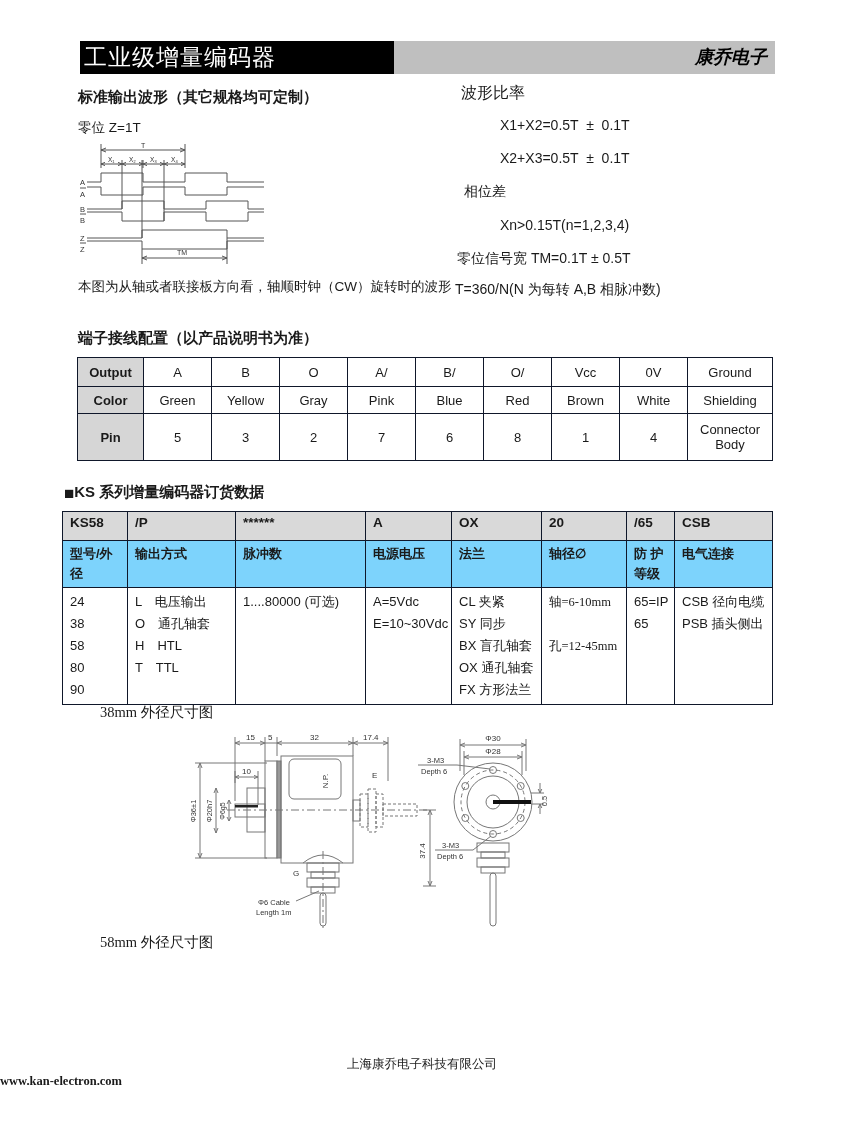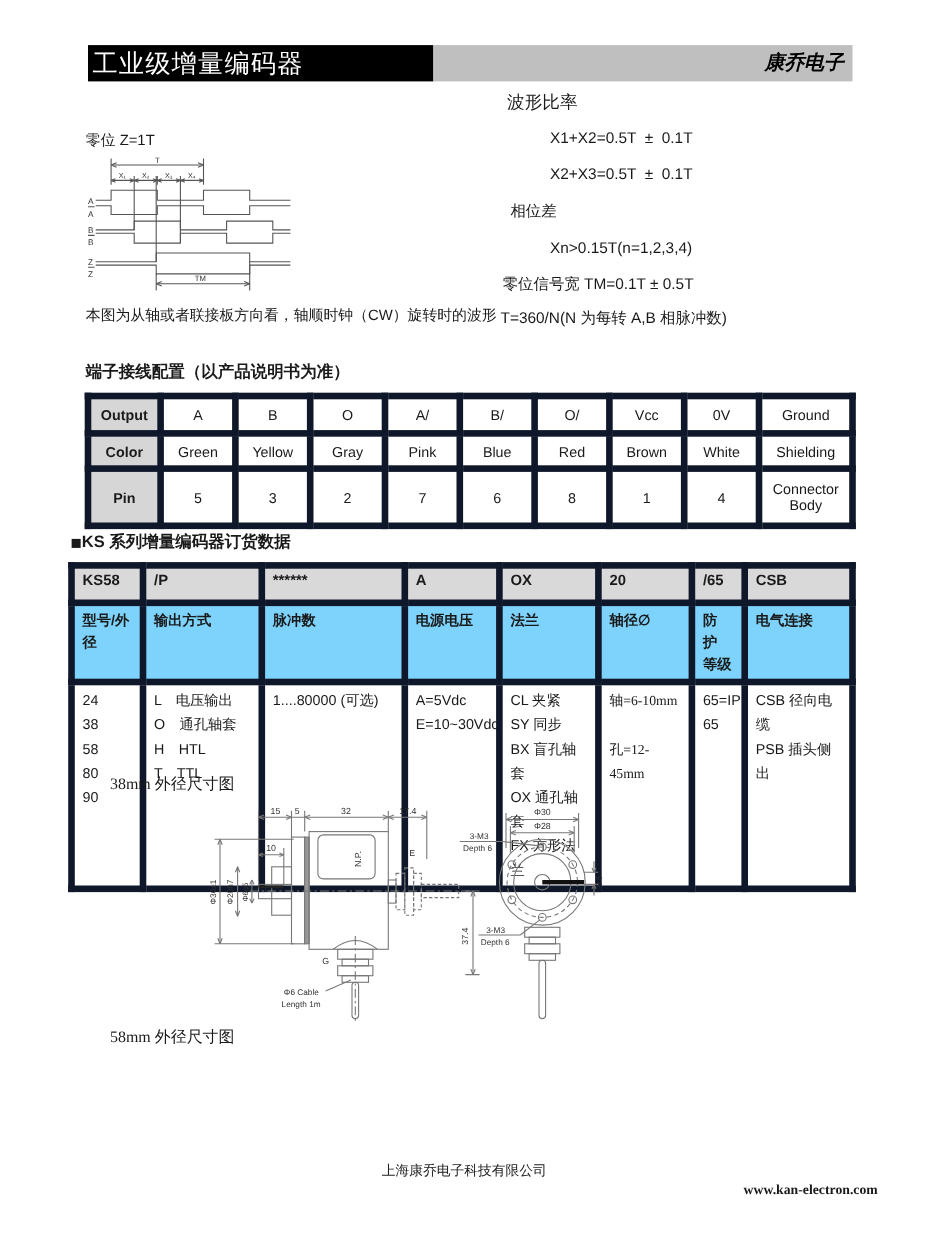--- a/index.html
+++ b/index.html
@@ -11,50 +11,51 @@
              padding-left:4px;letter-spacing:1px;}
   .hdr-gray{position:absolute;left:394px;top:41px;width:381px;height:33px;background:#bfbfbf;
             color:#000;text-align:right;font-family:"Liberation Serif",serif;font-style:italic;
             font-weight:bold;font-size:18px;line-height:33px;padding-right:8px;box-sizing:border-box;}
   .sec-title{position:absolute;font-weight:bold;font-size:15px;white-space:nowrap;}
   .plain{position:absolute;font-size:13.5px;white-space:nowrap;}
   .formula{position:absolute;font-size:14px;white-space:pre;}
   
   table{border-collapse:collapse;}
   .tbl{position:absolute;table-layout:fixed;font-size:13px;}
-  .tbl td,.tbl th{border:6px solid #0f172a;text-align:center;vertical-align:middle;padding:2px 3px;}
+  .tbl td,.tbl th{border:1px solid #0f172a;text-align:center;vertical-align:middle;padding:2px 3px;}
   .term-tbl th{background:#d6d6d6;font-weight:bold;}
   .term-tbl tr:nth-child(1) td,.term-tbl tr:nth-child(1) th{height:24px;}
   .term-tbl tr:nth-child(2) td,.term-tbl tr:nth-child(2) th{height:22px;}
   .term-tbl tr:nth-child(3) td,.term-tbl tr:nth-child(3) th{height:42px;}
   
   .ks-tbl td{text-align:left;vertical-align:top;padding:3px 7px;}
   .ks-tbl .code-row td{background:#d9d9d9;font-weight:bold;height:22px;font-size:13.5px;}
   .ks-tbl .name-row td{background:#7dd3fc;font-weight:bold;height:40px;white-space:pre-line;line-height:20px;}
   .ks-tbl .body-row td{height:102px;white-space:pre-line;line-height:22px;font-size:13px;}
   .ks-tbl .body-row td.serif-cell{font-family:"Liberation Serif",serif;font-size:12.5px;}
   .ks-sq{font-size:17px;vertical-align:-2px;}
   .draw-title{position:absolute;font-family:"Liberation Serif",serif;font-size:14.5px;white-space:nowrap;}
   .footer-co{position:absolute;left:0;width:844px;text-align:center;font-family:"Liberation Serif",serif;font-size:12.5px;}
-  .footer-web{position:absolute;left:0;width:762px;text-align:right;font-family:"Liberation Serif",serif;font-weight:bold;font-size:12.5px;padding-left:36px;}
+  .footer-web{position:absolute;left:0;width:762px;text-align:left;font-family:"Liberation Serif",serif;font-weight:bold;font-size:12.5px;}
   svg{position:absolute;}
   svg text{font-family:"Liberation Sans",sans-serif;fill:#333;}
 </style>
 </head>
 <body>
 
 <div class="page">
 
   <div class="hdr-black">
     <span>工业级增量编码器</span>
   </div>
   <div class="hdr-gray">
     <span>康乔电子</span>
   </div>
 
+  <div class="sec-title" style="left:78px;top:88px;">标准输出波形（其它规格均可定制）</div>
   <div class="plain" style="left:78px;top:119px;">零位 Z=1T</div>
 
   <svg style="left:78px;top:138px;" width="192" height="134" viewBox="0 0 192 134">
     <g stroke="#555" stroke-width="1" fill="none">
 
       <line x1="23" y1="6" x2="23" y2="30"></line>
       <line x1="107" y1="6" x2="107" y2="30"></line>
       <line x1="23" y1="12" x2="107" y2="12"></line>
       <path d="M23,12 l5,-2 M23,12 l5,2 M107,12 l-5,-2 M107,12 l-5,2"></path>
 

